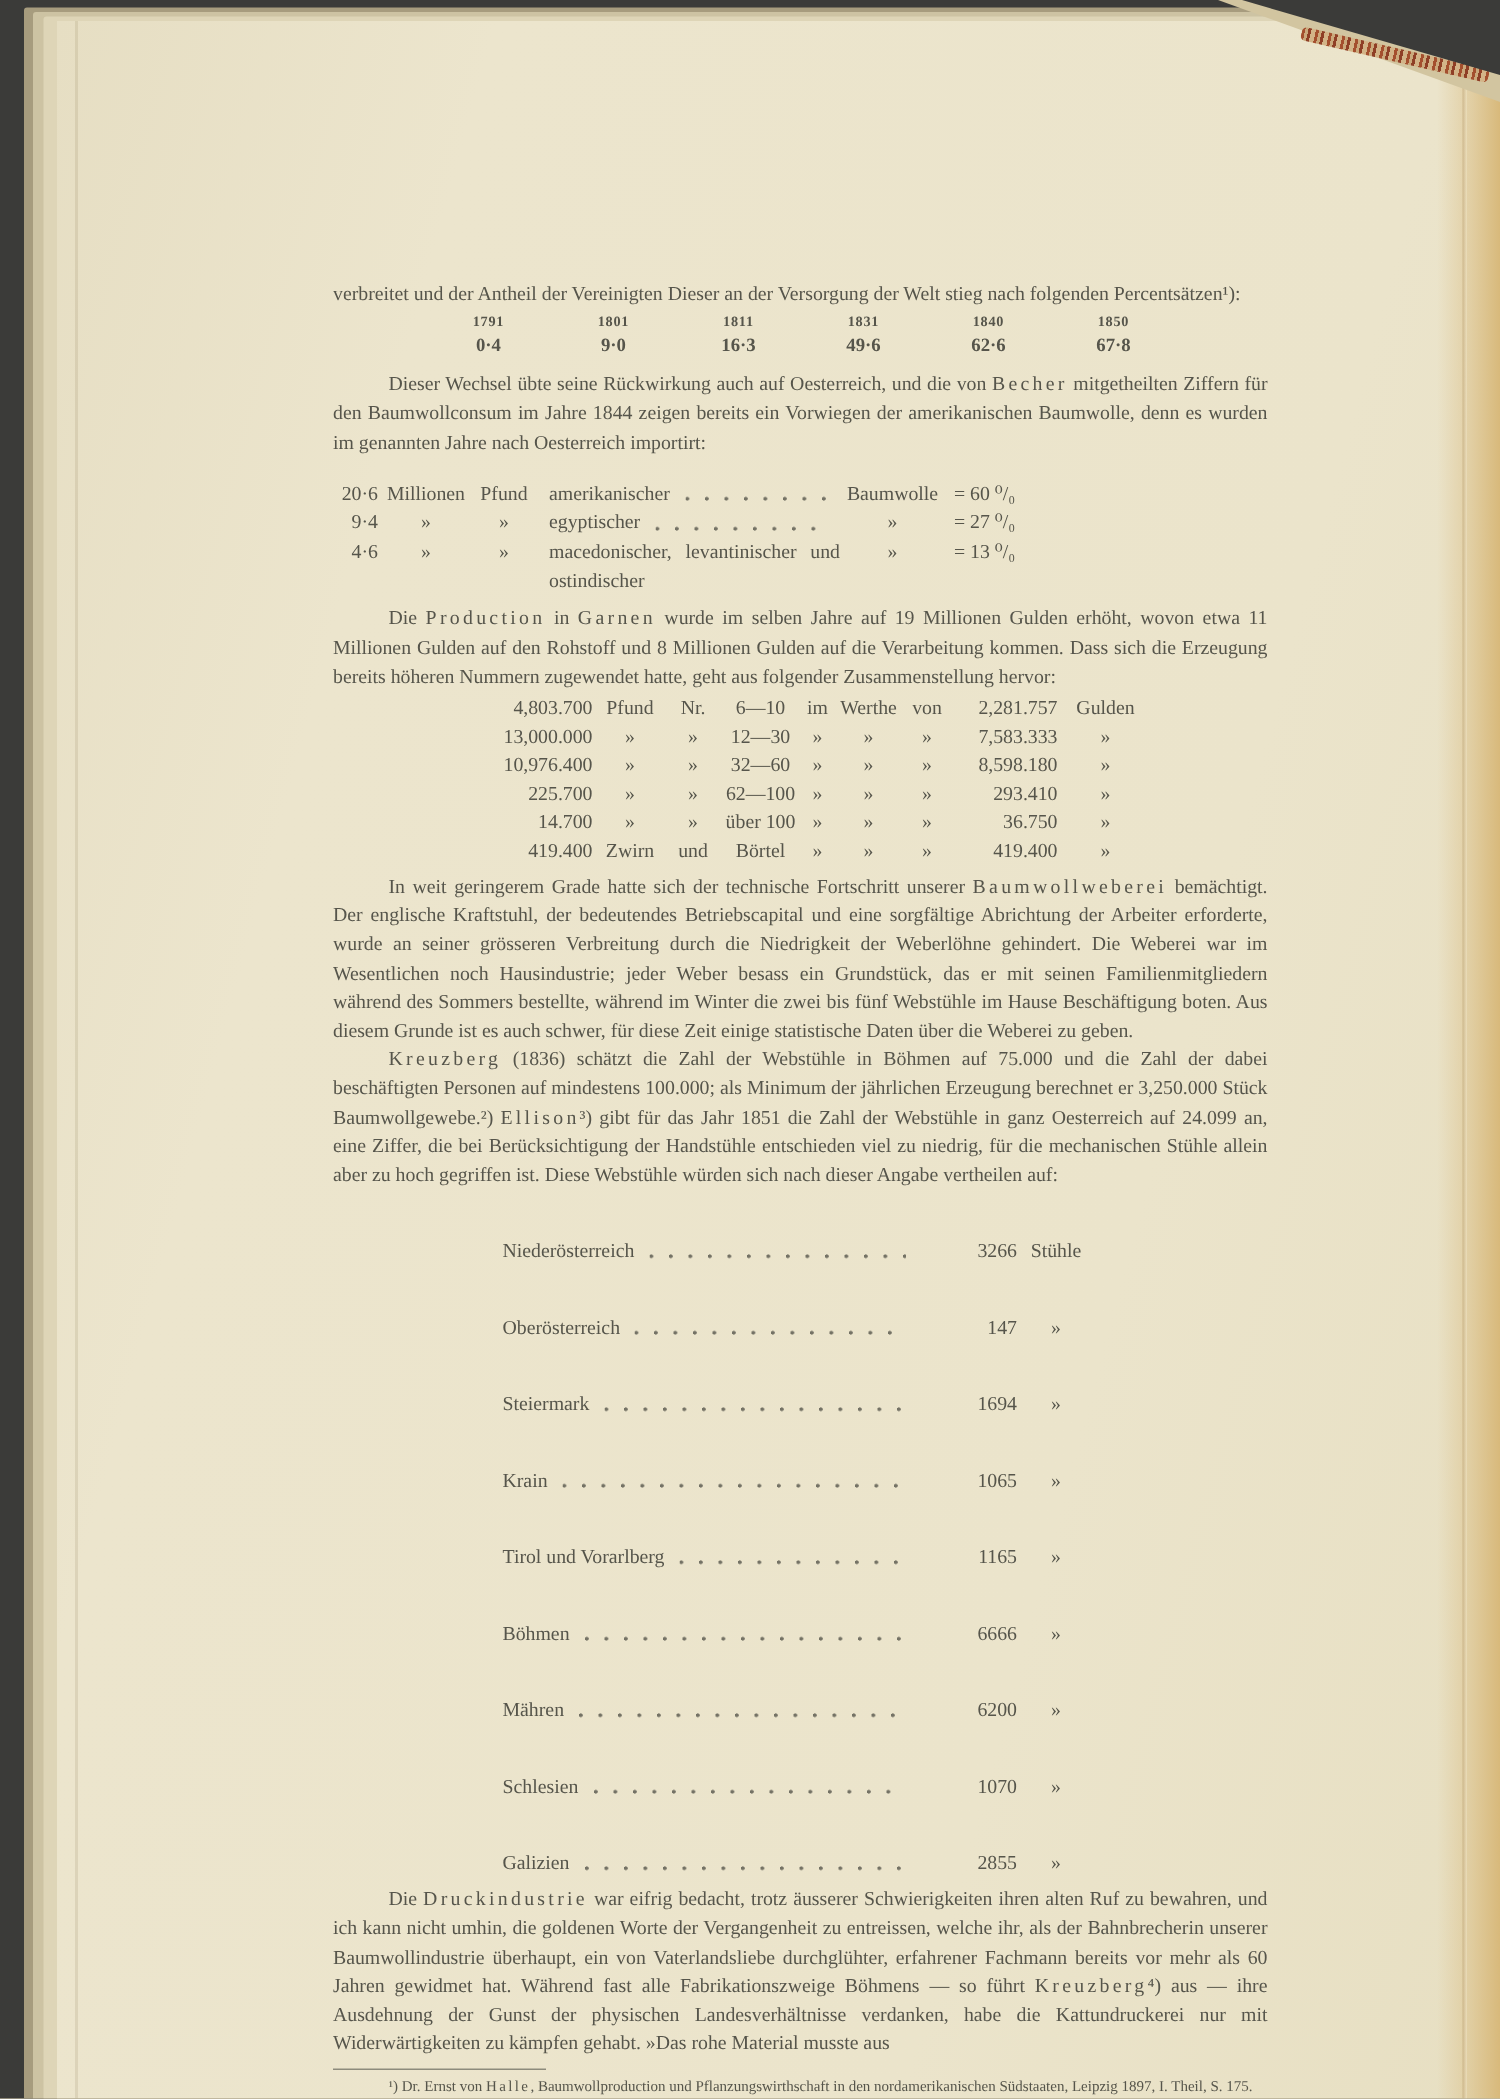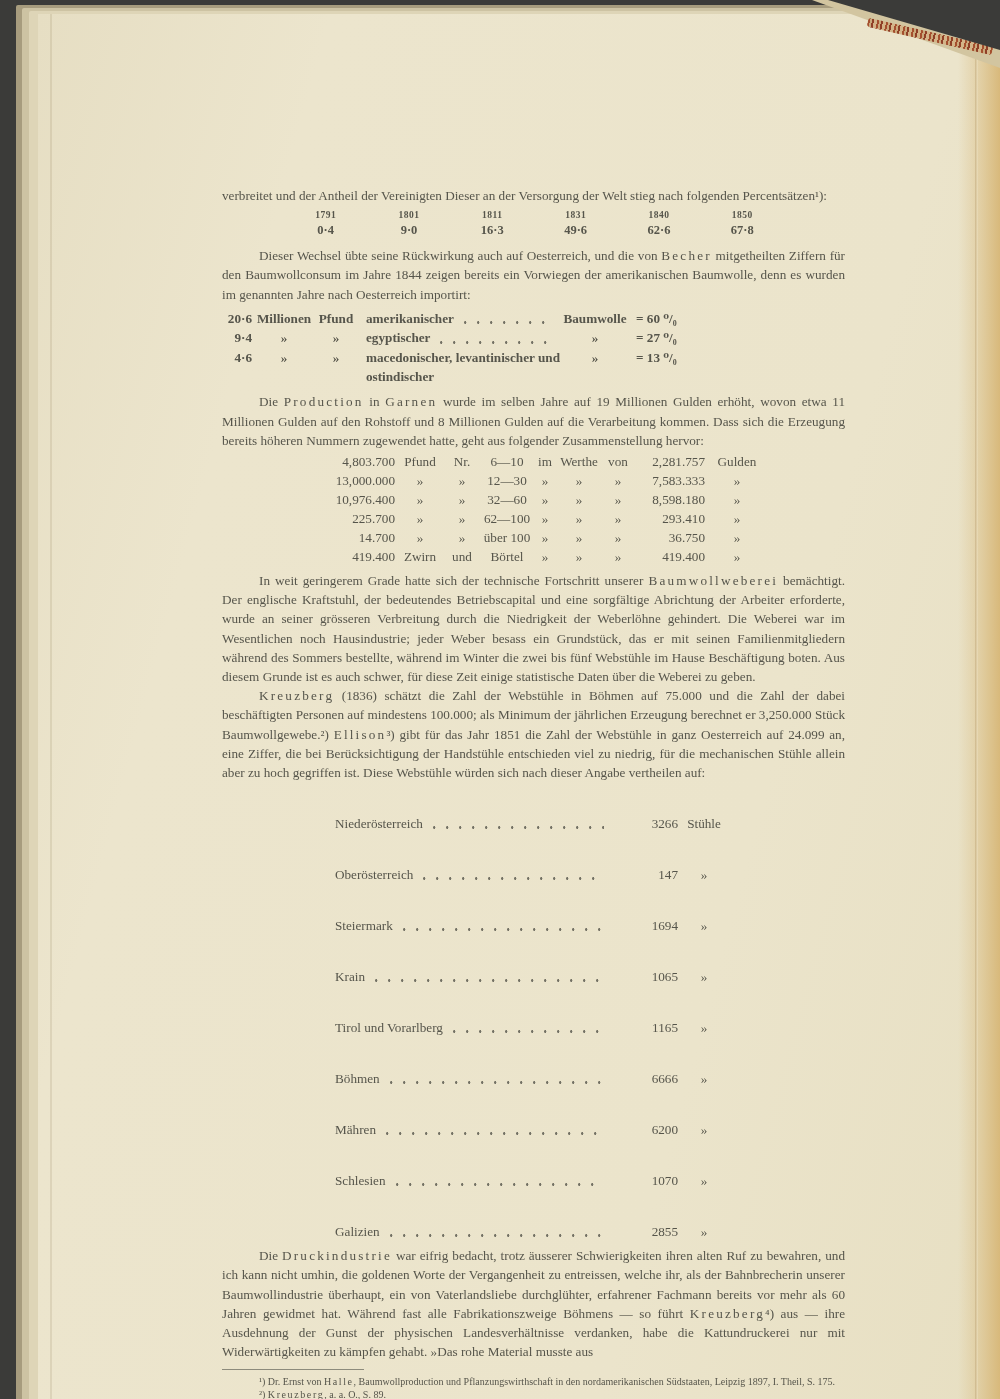--- a/index.html
+++ b/index.html
@@ -53,21 +53,21 @@
   }
   p{margin:0;}
   .ind{text-indent:37px;}
   .sp{letter-spacing:2.2px;margin-top:31px;}
   
   .pt{margin:4px 0 8px 62px;width:500px;}
   .pt-row{display:grid;grid-template-columns:repeat(6,1fr);text-align:center;font-weight:bold;}
   .pt-years{font-size:9.5px;line-height:13px;letter-spacing:.5px;}
   .pt-values{font-size:12.5px;line-height:16px;}
   
-  .im{margin:5px 0 6px -14px;width:494px;font-weight:bold;}
+  .im{margin:15px 0 6px -14px;width:494px;}
   .im-row{display:flex;line-height:19.4px;}
   .im-qty{width:44px;text-align:right;}
   .im-c1{width:64px;text-align:center;}
   .im-c2{width:40px;text-align:center;}
   .im-desc{flex:1;display:flex;padding-left:10px;}
   .im-c3{width:70px;text-align:center;}
   .im-pct{width:66px;padding-left:6px;white-space:nowrap;}
   
   .gt{margin:2px 0 5px 55px;}
   .g-row{display:flex;line-height:19px;}

